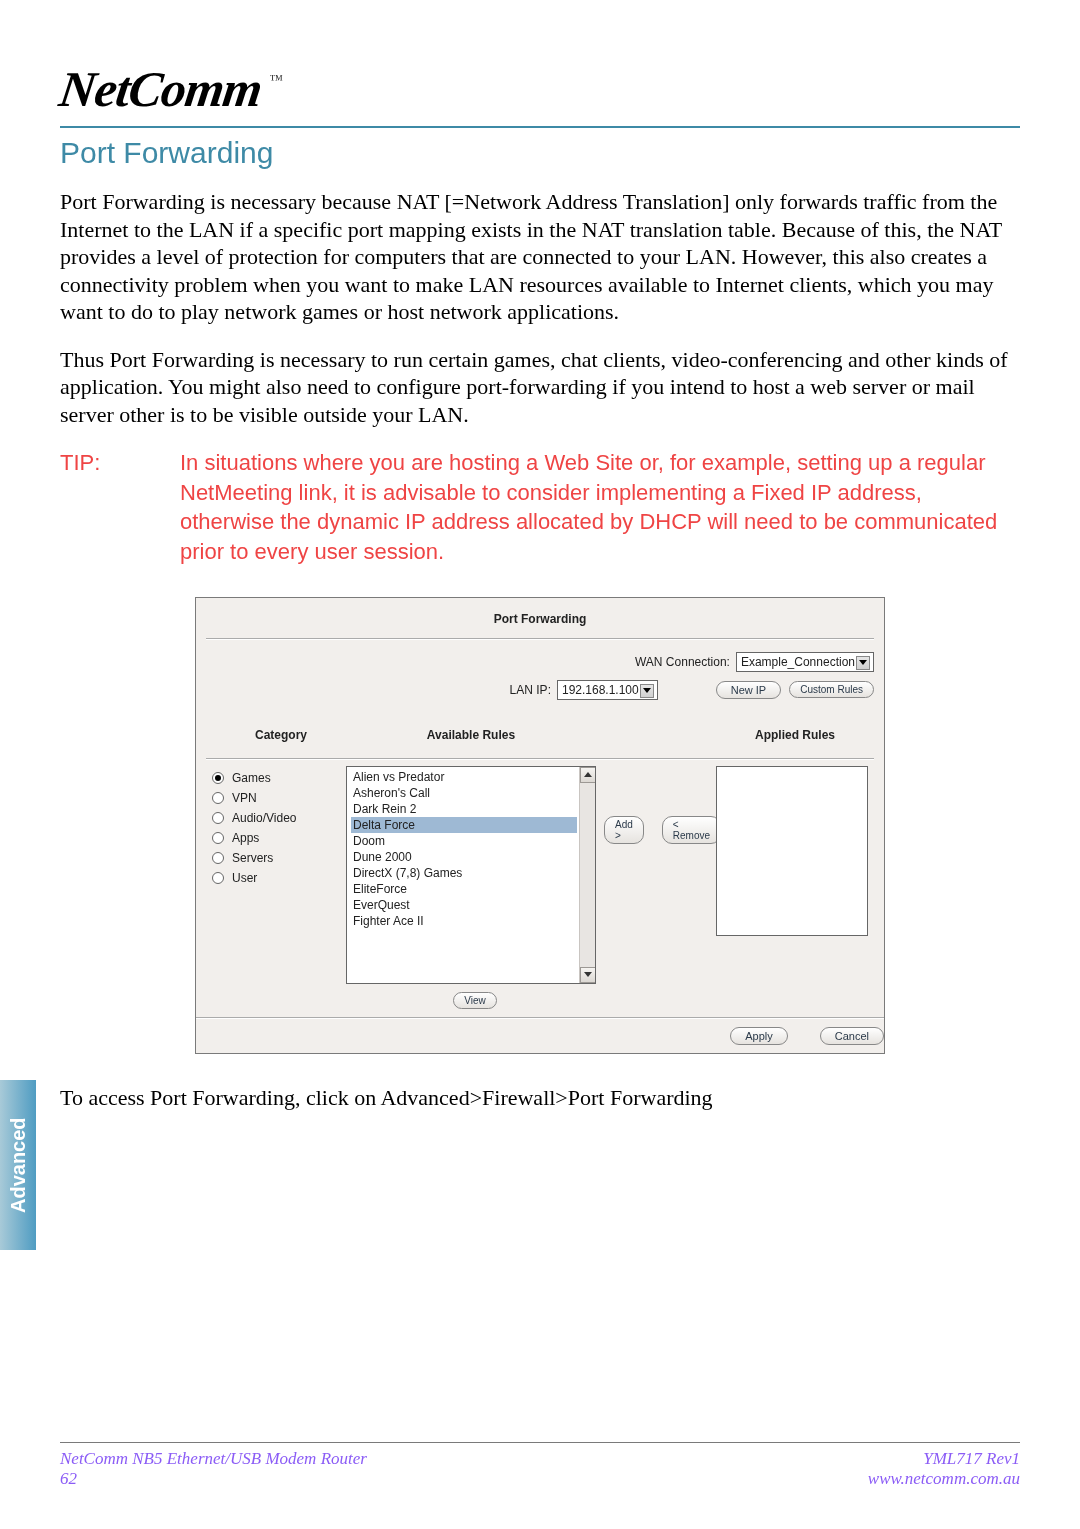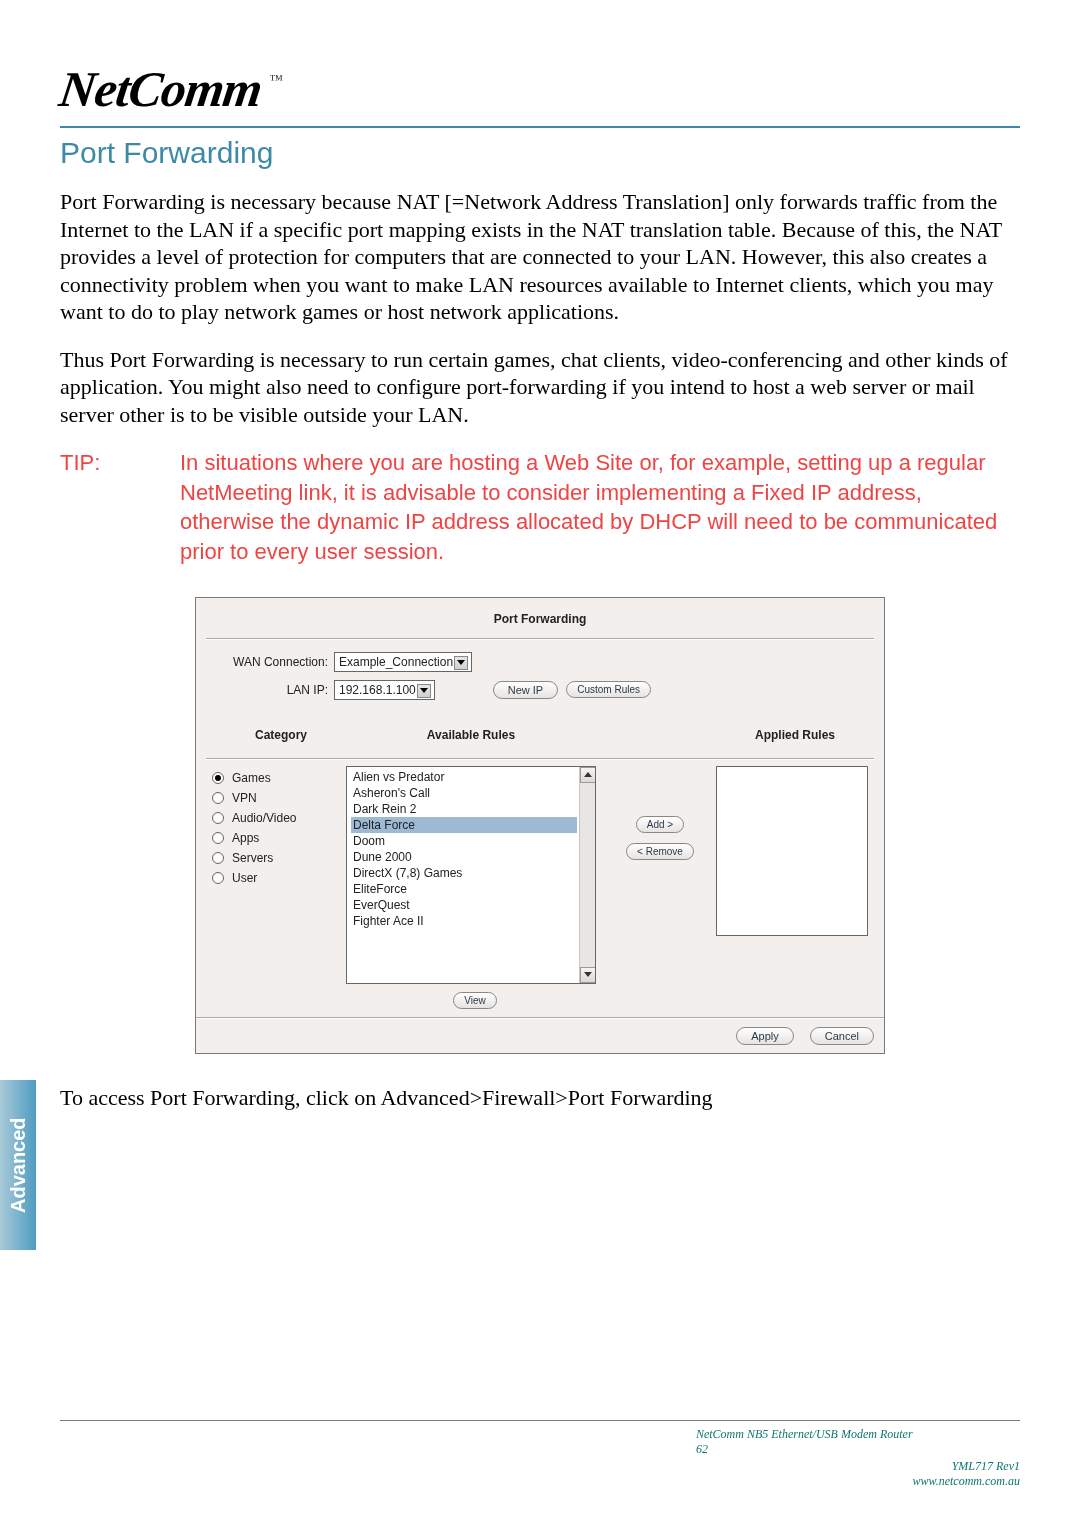--- a/index.html
+++ b/index.html
@@ -85,20 +85,21 @@
   }
   .ss-hr {
     border: none;
     border-top: 2px groove #fff;
     margin: 0 0 12px 0;
   }
   .form-row {
     display: flex;
     align-items: center;
     margin-bottom: 8px;
+    justify-content: flex-end;
   }
   .form-label-right {
     width: 128px;
     text-align: right;
     padding-right: 6px;
     font-size: 12px;
   }
   .select-box, .dropdown-imit {
     background: #fff;
     border: 1px solid #666;
@@ -181,27 +182,27 @@
     background:linear-gradient(#f6f4f1,#dcd8d3); border:1px solid #9c9894;
     display:flex;align-items:center;justify-content:center;
   }
   .scroll-btn.up{top:0}
   .scroll-btn.dn{bottom:0}
   .tri-up{width:0;height:0;border-left:4px solid transparent;border-right:4px solid transparent;border-bottom:5px solid #333;}
   .tri-dn{width:0;height:0;border-left:4px solid transparent;border-right:4px solid transparent;border-top:5px solid #333;}
   .list-items { padding:2px 18px 2px 4px; }
   .list-item { padding:1px 2px; white-space:nowrap; }
   .list-item.selected { background:#9eb9d4; }
-  .move-btns { display:flex; flex-direction:column; gap:10px; align-items:center; padding-top:50px;}
+  .move-btns { display:flex; flex-direction:row; gap:10px; align-items:center; padding-top:50px;}
   .applied-box { border:1px solid #666; background:#fff; height:170px; margin-right:6px;}
   .view-row { text-align:center; padding:8px 0; grid-column: 1 / span 2; }
   .bottom-bar {
     border-top: 2px groove #fff;
-    padding: 8px 10px;
-    display:flex; justify-content:flex-end; gap:8px;
+    padding: 8px 0;
+    display:flex; justify-content:flex-end; gap:24px;
   }
   
   .side-tab {
     position:absolute;
     left:0;
     top: 1080px;
     width: 36px;
     height: 170px;
     background: linear-gradient(90deg,#4f9cc2,#a8cad8);
     color:#fff;
@@ -213,25 +214,25 @@
     font-size: 20px;
   }
   
   .footer {
     position:absolute;
     left:60px; right:60px; bottom:40px;
     border-top: 1px solid #7a7a7a;
     padding-top: 6px;
     font-family: Georgia, "Times New Roman", serif;
     font-style: italic;
-    color: #0f766e;
-    font-size: 12px;
-    display:flex; justify-content:flex-end;
-  }
-  .footer .r { text-align:right;margin-top:32px; }
+    color: #8b5cf6;
+    font-size: 17px;
+    display:flex; justify-content:space-between;
+  }
+  .footer .r { text-align:right; }
   .cursor {
     position:relative;
     display:inline-block;
   }
   .cursor::after{
     
     content:"";
   }
 </style>
 </head>

